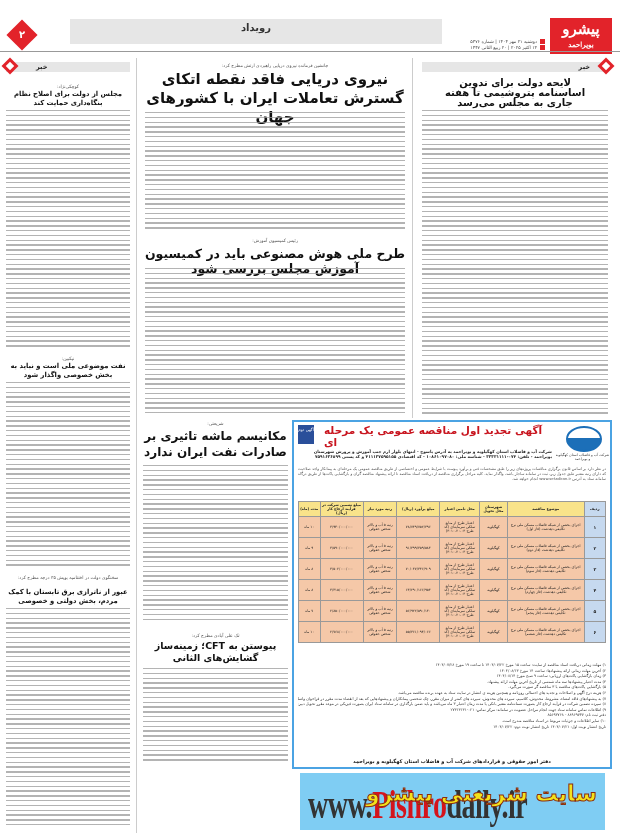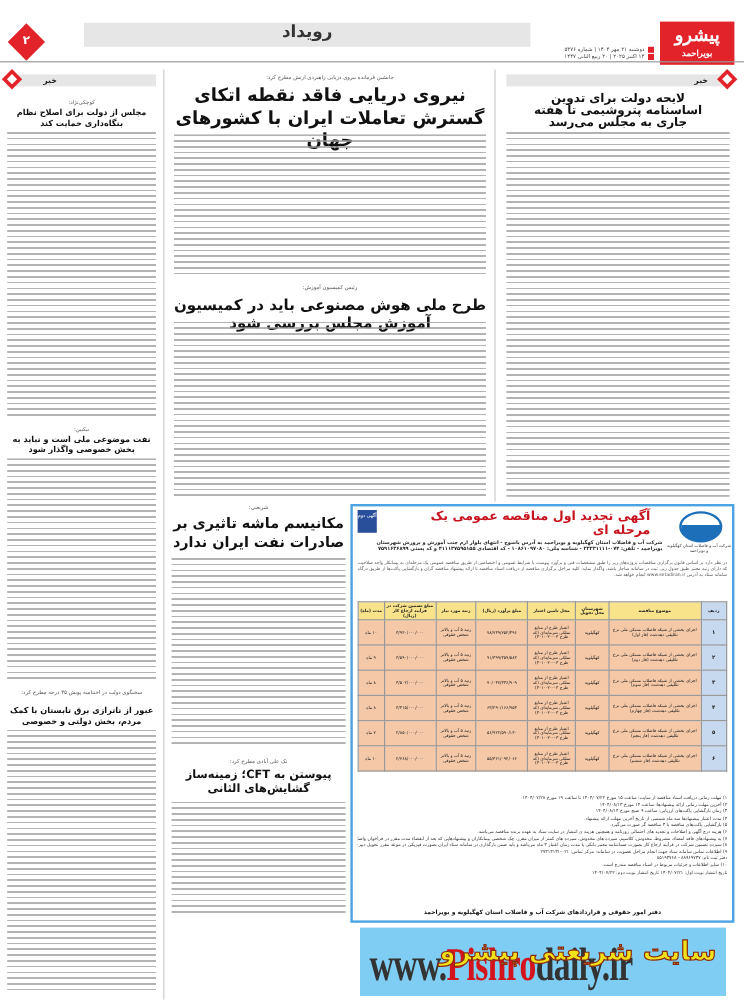--- a/index.html
+++ b/index.html
@@ -4,21 +4,21 @@
 <style>
   * { box-sizing: border-box; margin: 0; padding: 0; }
   html, body { width: 620px; height: 837px; background: #ffffff; overflow: hidden; }
   body { font-family: "DejaVu Sans", sans-serif; color: #222; position: relative; direction: rtl; }
   .abs { position: absolute; }
 
   
   .masthead-logo { right: 8px; top: 18px; width: 62px; height: 36px; background: #e2232a; color: #fff; text-align: center; font-family: "DejaVu Serif", serif; font-weight: bold; }
   .masthead-logo .brand { font-size: 15px; line-height: 22px; display: block; }
   .masthead-logo .pre { font-size: 7px; line-height: 10px; display: block; }
-  .title-bar { right: 178px; left: 70px; top: 19px; height: 20px; background: #e6e6e6; text-align: center; font-weight: bold; font-size: 14px; line-height: 17px; color: #333; }
+  .title-bar { right: 178px; left: 70px; top: 19px; height: 25px; background: #e6e6e6; text-align: center; font-weight: bold; font-size: 10px; line-height: 17px; color: #333; }
   .issue { right: 75px; width: 100px; font-size: 4.5px; color: #444; line-height: 6px; }
   .issue .sq { display: inline-block; width: 5px; height: 5px; background: #e2232a; margin-left: 3px; vertical-align: middle; }
   .page-num { left: 11px; top: 24px; width: 22px; height: 22px; background: #e2232a; transform: rotate(45deg); }
   .page-num span { display: block; transform: rotate(-45deg); color: #fff; font-size: 10px; font-weight: bold; text-align: center; line-height: 22px; }
   .header-rule { left: 0; right: 0; top: 51px; height: 1px; background: #999; }
 
   
   .col-rule { width: 1px; background: #ccc; }
   .section-tag { height: 10px; background: #e6e6e6; }
   .section-tag .diamond { position: absolute; top: -2px; width: 12px; height: 12px; background: #e2232a; transform: rotate(45deg); }
@@ -26,21 +26,21 @@
   .section-tag .lbl { position: absolute; font-size: 6.5px; font-weight: bold; line-height: 10px; }
 
   .kicker { font-size: 4.5px; color: #555; text-align: center; }
   .h-small { font-weight: bold; text-align: center; font-size: 7px; line-height: 9px; color: #111; }
   .h-big { font-weight: bold; text-align: center; color: #111; font-family: "DejaVu Sans", sans-serif; }
   .body-text { font-size: 3.8px; line-height: 5.2px; color: #555; text-align: justify; overflow: hidden; }
   .lines { background: repeating-linear-gradient(to bottom, #9a9a9a 0px, #9a9a9a 1.4px, transparent 1.4px, transparent 4.8px); opacity: .75; }
 
   
   .ad { right: 8px; left: 292px; top: 420px; height: 349px; border: 2px solid #4ba3e3; background: #fff; }
-  .ad-title { right: 68px; left: 30px; top: 2px; text-align: right; color: #c8141e; font-weight: bold; font-size: 10.5px; line-height: 12px; }
+  .ad-title { right: 52px; left: 30px; top: 2px; text-align: left; color: #c8141e; font-weight: bold; font-size: 10.5px; line-height: 12px; }
   .ad-logo { right: 8px; top: 4px; width: 36px; height: 26px; border-radius: 50%; border: 2px solid #1c6fb8; background: linear-gradient(#fff 45%, #1c6fb8 45%); }
   .ad-logo-cap { right: 0px; top: 31px; width: 55px; font-size: 3.5px; text-align: center; color: #333; }
   .ad-badge { left: 4px; top: 3px; width: 16px; height: 19px; background: #2a4f9a; color: #fff; font-size: 4px; text-align: center; line-height: 5px; padding-top: 2px; }
   .ad-sub { right: 4px; left: 4px; top: 27px; font-size: 4.2px; line-height: 5.4px; color: #222; font-weight: bold; }
   .ad-intro { right: 4px; left: 4px; top: 44px; height: 32px; }
   table.tender { position: absolute; right: 4px; left: 4px; top: 79px; border-collapse: collapse; width: calc(100% - 8px); font-size: 3.6px; direction: rtl; }
   table.tender th { background: #f9e38a; border: 1px solid #999; height: 13px; font-weight: bold; color: #222; padding: 1px; }
   table.tender td { background: #f5c8a8; border: 1px solid #999; height: 21px; padding: 1px; text-align: center; color: #222; }
   table.tender td.rowno { background: #c6d9ef; font-size: 4.5px; font-weight: bold; }
   table.tender th.rowno-h { background: #c6d9ef; }

